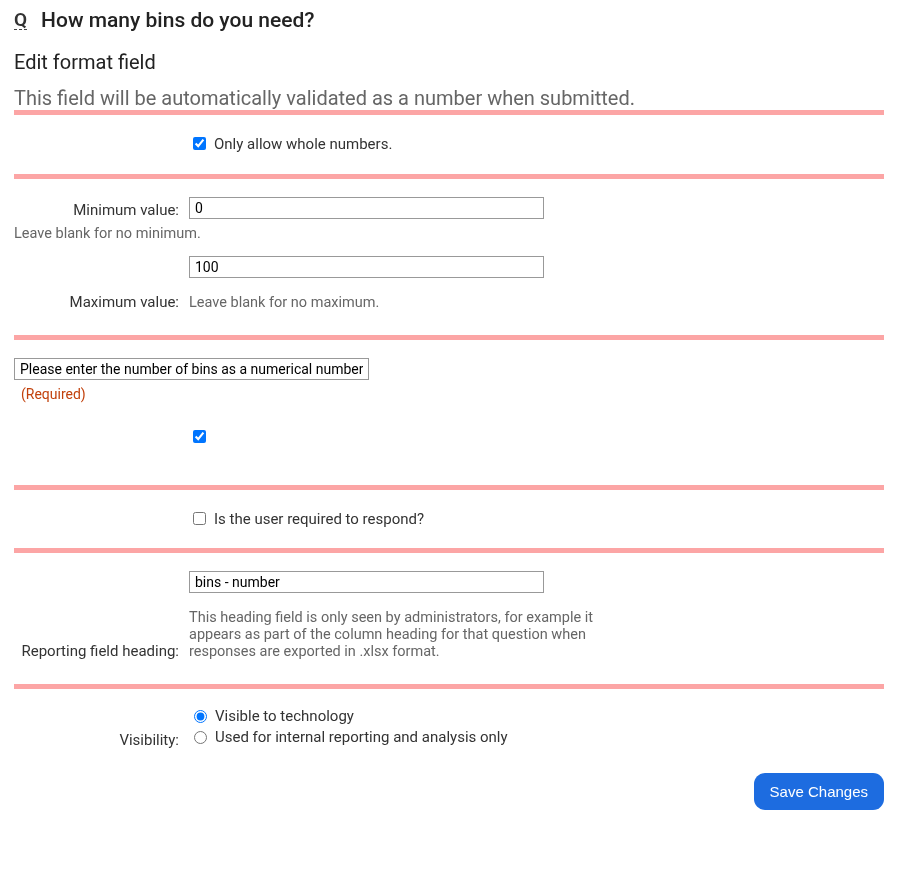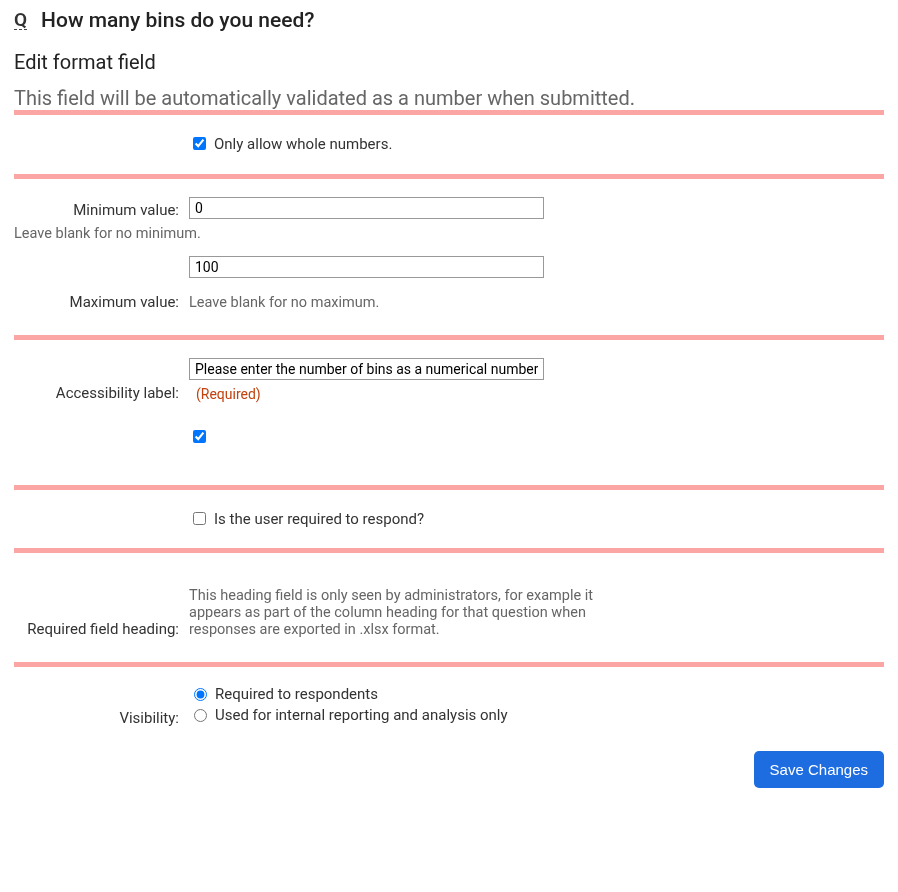--- a/index.html
+++ b/index.html
@@ -123,21 +123,21 @@
     }
     .button-row {
       display: flex;
       justify-content: flex-end;
       margin-top: 12px;
     }
     .save-btn {
       background: #1d6ce0;
       color: #fff;
       border: none;
-      border-radius: 5px;
+      border-radius: 11px;
       padding: 10px 16px;
       font-size: 15px;
       cursor: pointer;
     }
     .spacer-block {
       height: 20px;
     }
   </style>
 </head>
 <body>
@@ -172,21 +172,20 @@
     <div class="label-col">Maximum value:</div>
     <div class="field-col">
       <input type="text" value="100" style="">
       <div class="hint">Leave blank for no maximum.</div>
     </div>
   </div>
 </div>
 
 <div class="section">
   <div class="row">
-    <div class="label-col">Accessibility label:</div>
     <div class="field-col">
       <input type="text" value="Please enter the number of bins as a numerical number, for example 5" style="">
       <div class="required-note">(Required)</div>
     </div>
   </div>
 
   <div style="height:18px"></div>
 
   <div class="checkbox-row">
     <input type="checkbox" checked="" style="">
@@ -196,34 +195,35 @@
 
 <div class="section">
   <div class="checkbox-row">
     <input type="checkbox" style="">
     <span class="chk-label">Is the user required to respond?</span>
   </div>
 </div>
 
 <div class="section">
   <div class="row">
-    <div class="label-col">Required field heading:</div>
+    <div class="label-col">Reporting field heading:</div>
     <div class="field-col-wide">
+      <input type="text" value="bins - number" style="">
       <div class="hint" style="max-width:440px">This heading field is only seen by administrators, for example it appears as part of the column heading for that question when responses are exported in .xlsx format.</div>
     </div>
   </div>
 </div>
 
 <div class="section" style="border-bottom:none;padding-bottom:6px;">
   <div class="row">
     <div class="label-col">Visibility:</div>
     <div class="field-col">
       <div class="radio-item">
         <input type="radio" name="vis" checked="" style="">
-        <span>Required to respondents</span>
+        <span>Visible to technology</span>
       </div>
       <div class="radio-item">
         <input type="radio" name="vis" style="">
         <span>Used for internal reporting and analysis only</span>
       </div>
     </div>
   </div>
 </div>
 
 <div class="button-row">

